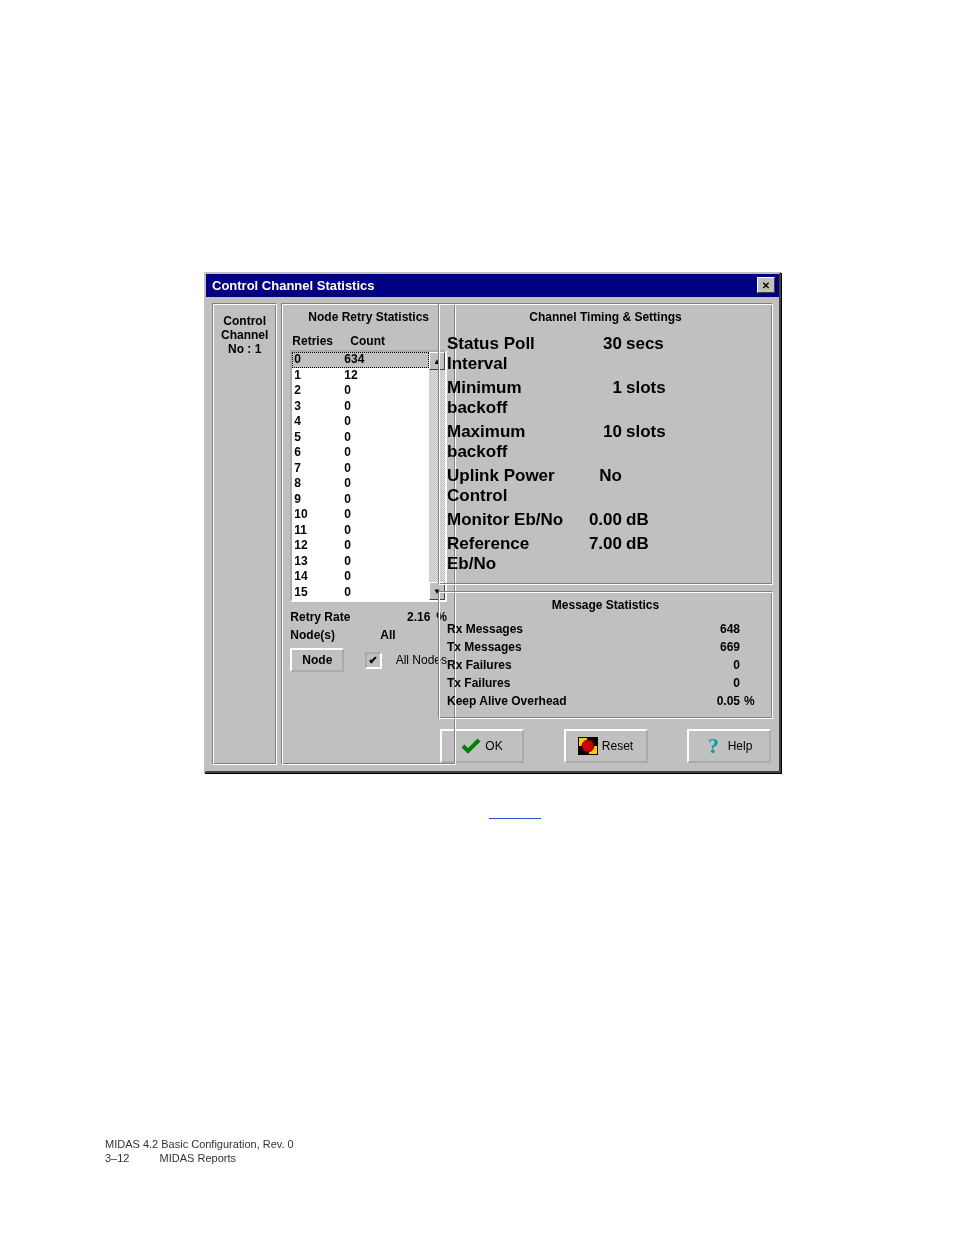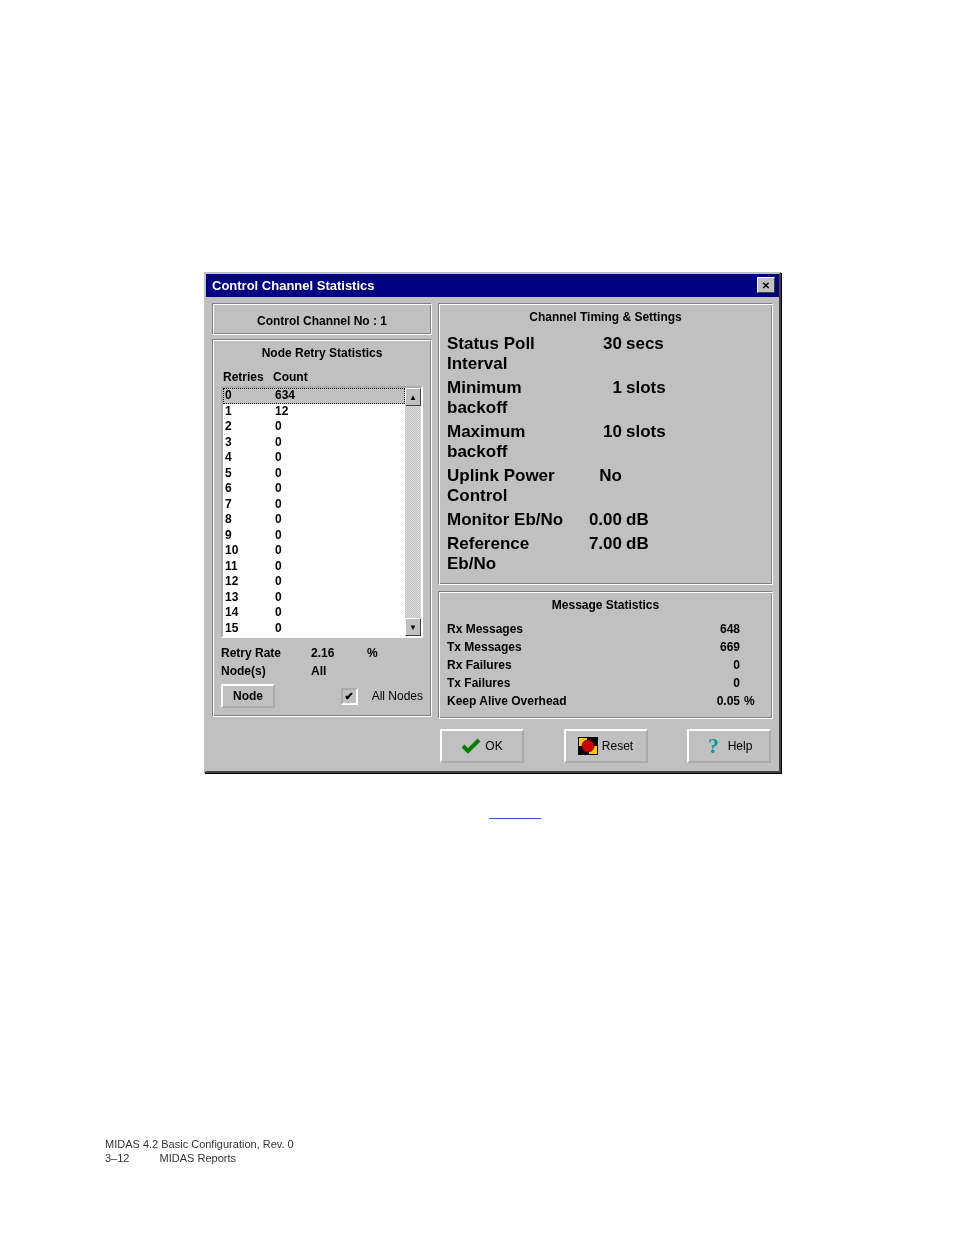--- a/index.html
+++ b/index.html
@@ -1,47 +1,47 @@
 <!DOCTYPE html>
 <html><head>
 <meta charset="utf-8">
 <style>
   html,body{margin:0;padding:0;background:#fff;font-family:Arial,Helvetica,sans-serif;}
   .page{width:954px;height:1235px;position:relative;}
   .dialog{position:absolute;left:204px;top:272px;width:573px;background:#c0c0c0;border:2px solid #c0c0c0;border-right-color:#404040;border-bottom-color:#404040;box-shadow:1px 1px 0 #000;}
   .titlebar{background:#000080;color:#fff;font-weight:bold;font-size:13px;padding:3px 4px 4px 6px;display:flex;justify-content:space-between;align-items:center;}
   .close-btn{width:16px;height:14px;background:#c0c0c0;border:1px solid #fff;border-right-color:#404040;border-bottom-color:#404040;color:#000;font-size:10px;font-weight:bold;display:flex;align-items:center;justify-content:center;cursor:pointer;font-family:Arial;}
   .body{padding:6px;display:flex;gap:6px;}
-  .left-col{width:220px;display:flex;flex-direction:column;gap:4px;}
+  .left-col{width:220px;display:flex;flex-direction:row;gap:4px;}
   .right-col{flex:1;display:flex;flex-direction:column;gap:6px;}
   .group{border:1px solid #808080;border-right-color:#fff;border-bottom-color:#fff;box-shadow:inset 1px 1px 0 #fff, inset -1px -1px 0 #808080;padding:6px 8px 8px;position:relative;}
   .group-title{font-weight:bold;font-size:12px;text-align:center;margin-bottom:8px;}
   .chno{font-weight:bold;font-size:12px;text-align:center;padding:4px 0 2px;}
-  .retry-head{font-weight:bold;font-size:12px;display:flex;padding:2px 0 2px 2px;}
+  .retry-head{font-weight:bold;font-size:12px;display:flex;gap:8px;padding:2px 0 2px 2px;}
   .retry-head .h1{width:50px;}
   .listbox{border:2px inset #fff;background:#fff;height:248px;display:flex;font-size:12px;}
   .list-scroll{flex:1;overflow:hidden;}
   .lrow{display:flex;padding:0 2px;line-height:15.5px;}
   .lrow.sel{background:#c0c0c0;outline:1px dotted #000;outline-offset:-1px;}
   .lrow .c1{width:50px;font-weight:bold;}
   .lrow .c2{font-weight:bold;}
   .scrollbar{width:16px;background:#c0c0c0;display:flex;flex-direction:column;}
   .sbtn{height:16px;background:#c0c0c0;border:1px solid #fff;border-right-color:#404040;border-bottom-color:#404040;font-size:8px;display:flex;align-items:center;justify-content:center;cursor:pointer;}
   .strack{flex:1;background:repeating-conic-gradient(#c0c0c0 0 25%,#e0e0e0 0 50%) 0 0/2px 2px;}
   .kv{display:flex;font-weight:bold;font-size:17px;padding:2px 0;}
   .kv .k{width:130px;}
   .kv .v{width:45px;text-align:right;}
   .kv .u{padding-left:4px;}
   .kv2{display:flex;font-weight:bold;font-size:12px;padding:2px 0;}
   .kv2 .k{flex:1;}
   .kv2 .v{width:70px;text-align:right;}
   .kv2 .u{width:20px;padding-left:4px;}
   .small-row{display:flex;align-items:center;font-weight:bold;font-size:12px;padding:2px 0;}
   .small-row .lbl{width:90px;}
-  .small-row .val{width:50px;}
+  .small-row .val{width:50px;text-align:right;}
   .small-row .u{padding-left:6px;}
   .btn-row{display:flex;align-items:center;gap:10px;padding-top:4px;}
   .winbtn{background:#c0c0c0;border:2px outset #fff;font-weight:bold;font-size:12px;padding:3px 10px;cursor:pointer;}
   .checkbox{width:13px;height:13px;background:#c0c0c0;border:2px inset #fff;display:inline-flex;align-items:center;justify-content:center;font-size:11px;font-weight:bold;margin-right:4px;}
   .bottom-btns{display:flex;gap:20px;justify-content:space-between;padding:4px 2px 2px;}
   .iconbtn{background:#c0c0c0;border:2px outset #fff;padding:4px 8px;font-size:12px;display:flex;align-items:center;gap:4px;cursor:pointer;min-width:64px;justify-content:center;}
   svg{display:block;}
   .footer{position:absolute;left:105px;top:1138px;font-size:11px;color:#333;}
   .footer .l2{margin-top:2px;}
   .link-underline{position:absolute;left:489px;top:816px;width:52px;height:2px;border-bottom:1px solid #3355cc;}

